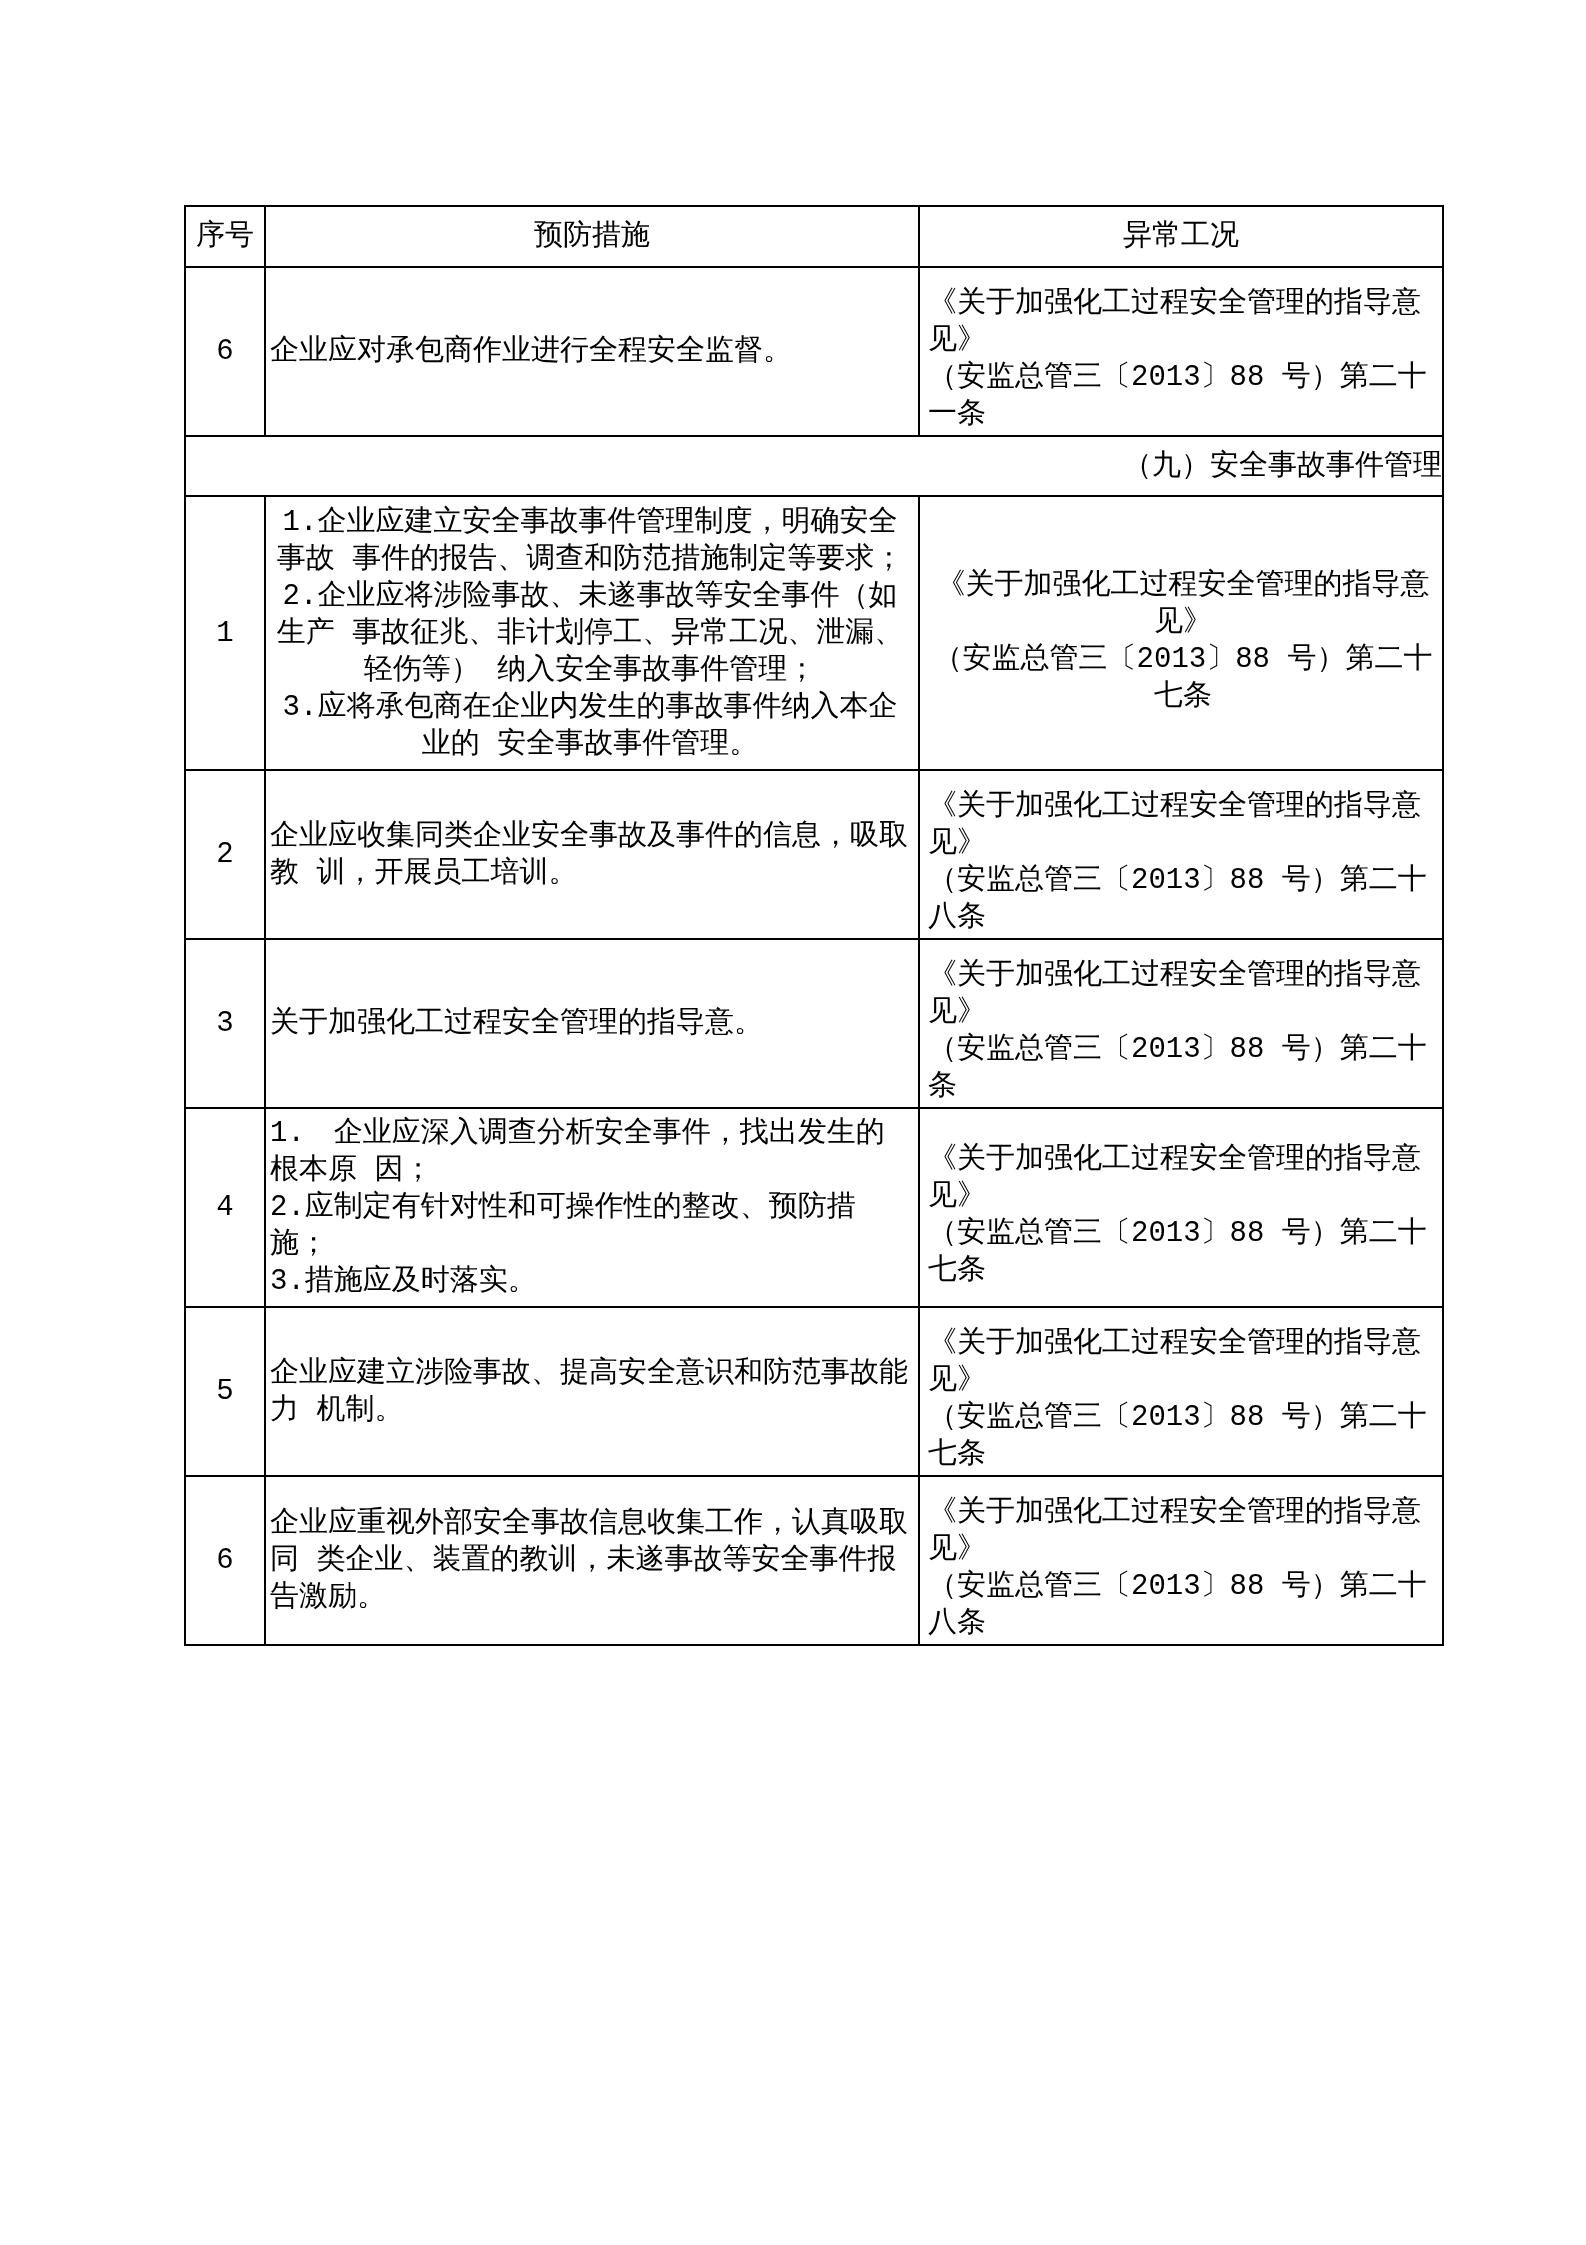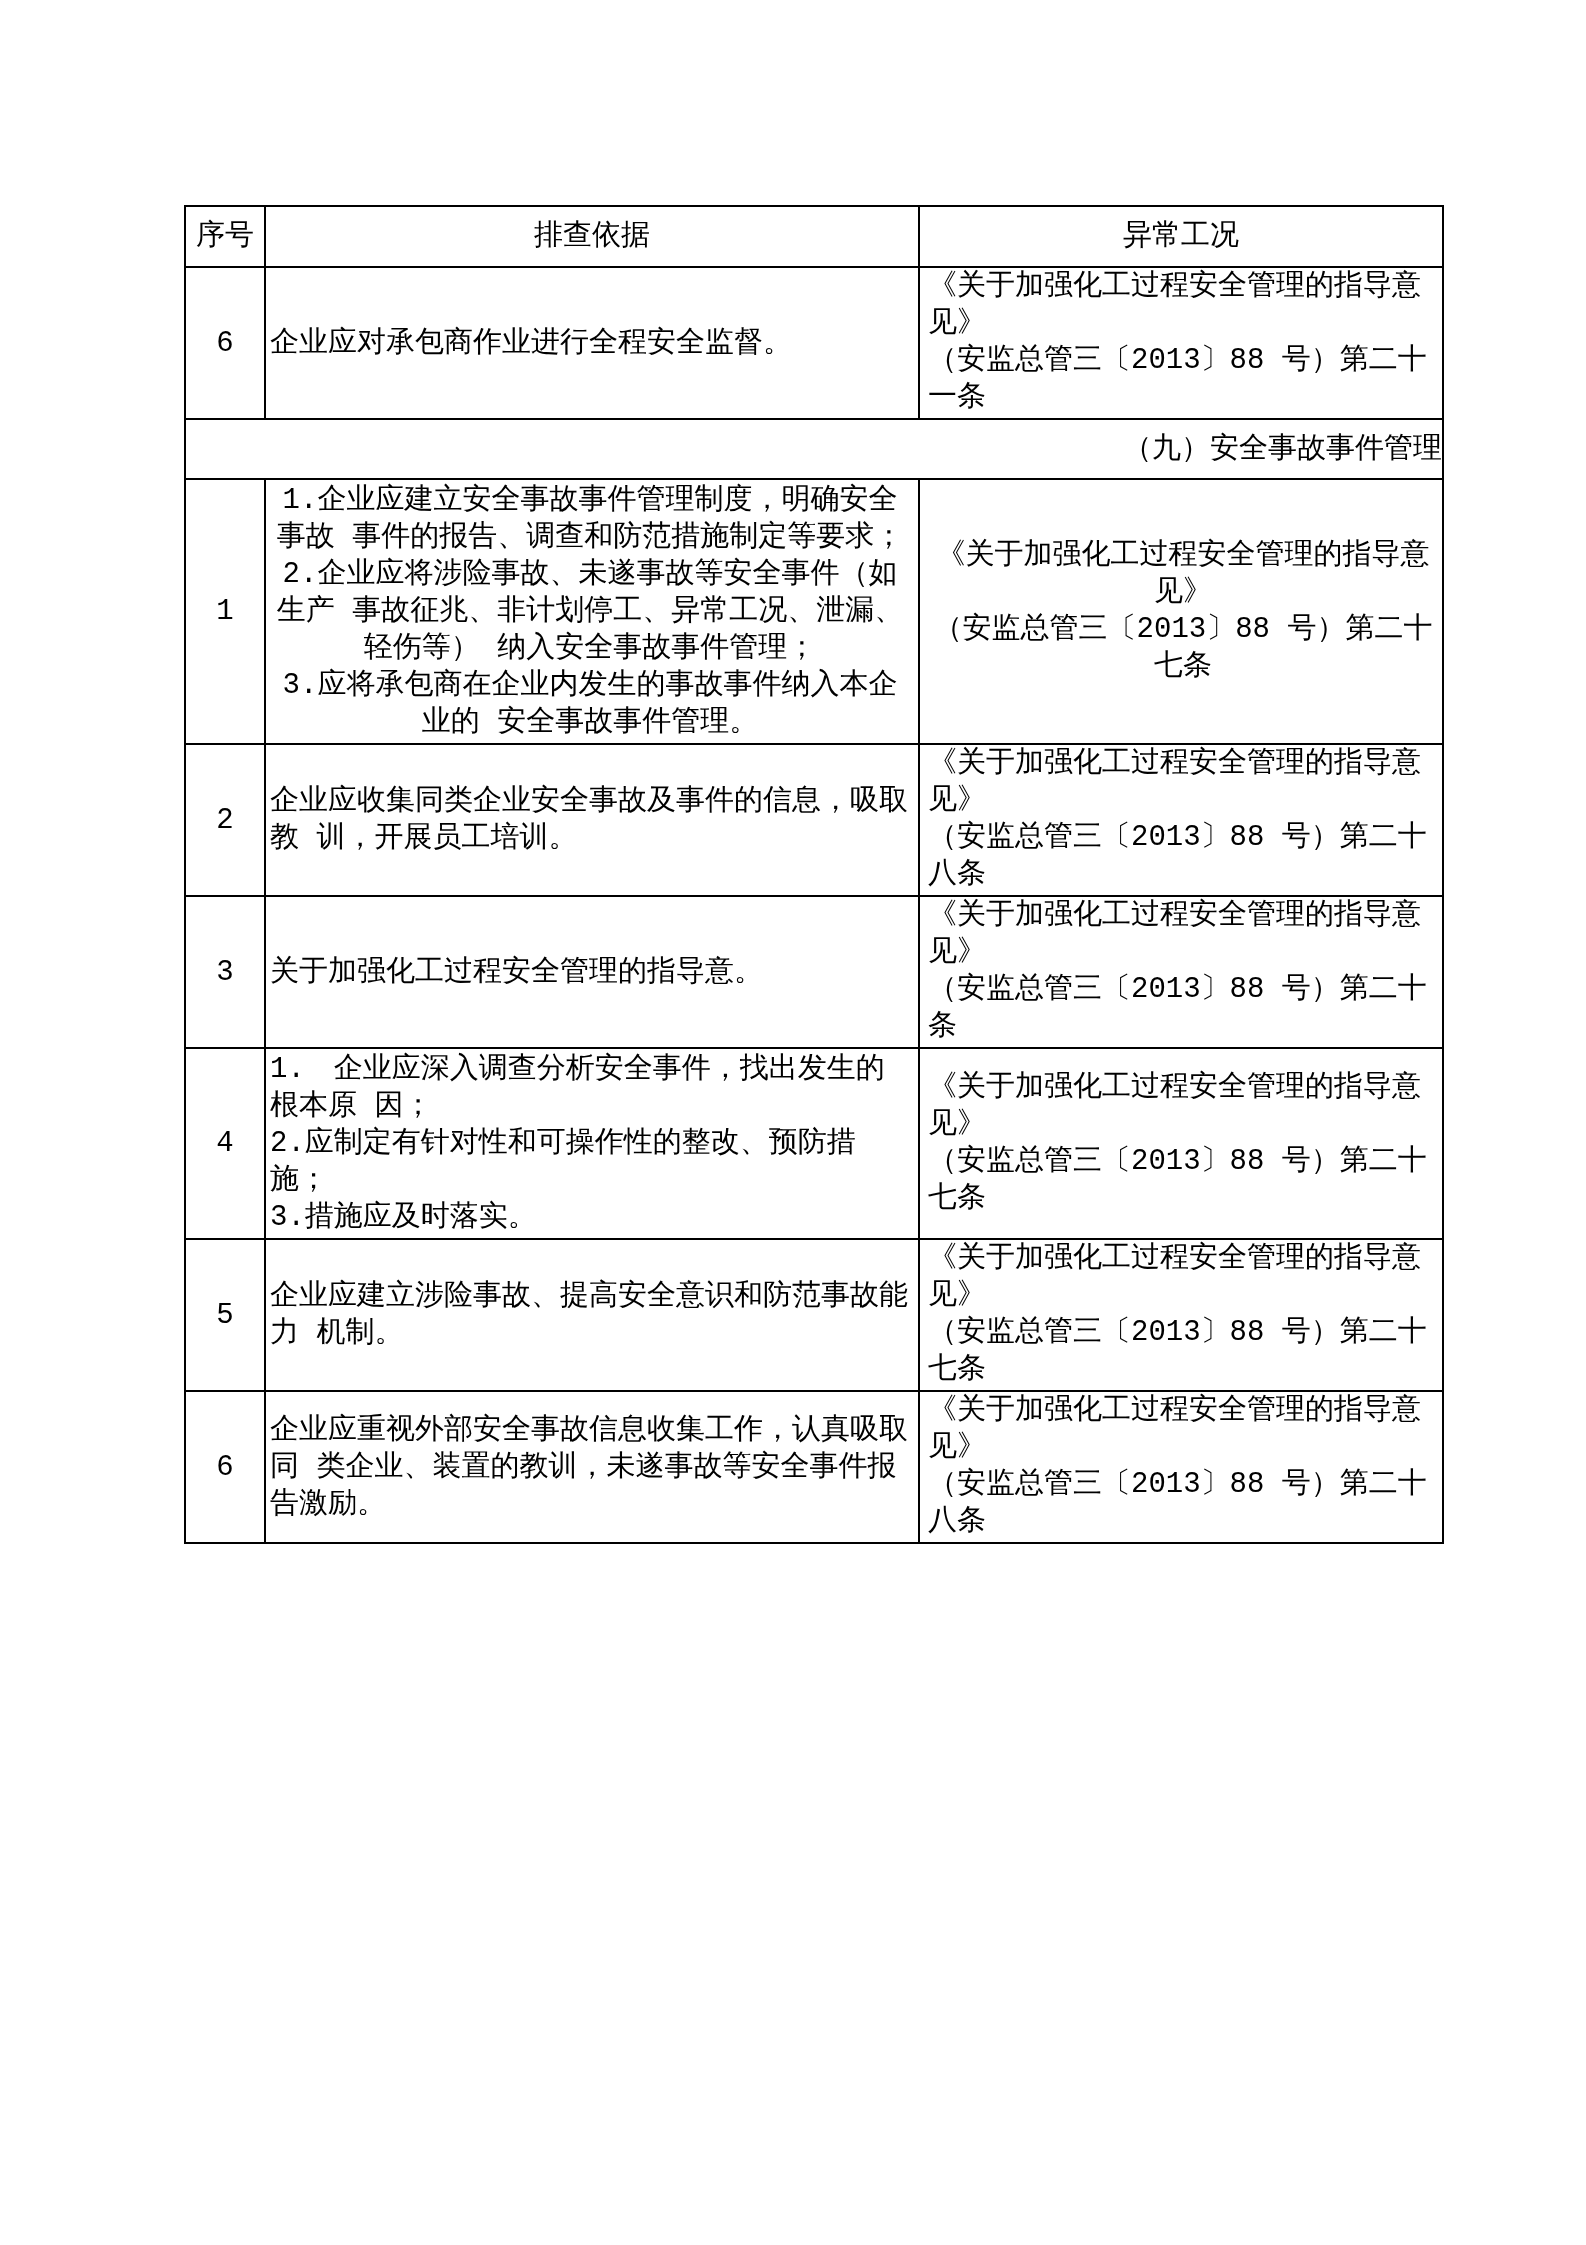--- a/index.html
+++ b/index.html
@@ -45,21 +45,21 @@
     text-align: center;
     padding: 0;
   }
   td.content-cell {
     text-align: left;
     padding: 2px 8px 2px 4px;
     white-space: pre-line;
   }
   td.basis-cell {
     text-align: left;
-    padding: 0 4px 2px 8px;
+    padding: 17px 4px 2px 8px;
     white-space: pre-line;
   }
   td.section-cell {
     text-align: right;
     height: 58px;
     padding: 0;
   }
   tr.r0 td { height: 106px; }
   tr.r1 td { height: 253px; text-align: center; }
   tr.r2 td { height: 106px; }
@@ -74,21 +74,21 @@
 <div class="page">
   <table class="checklist">
     <colgroup>
       <col class="c-num">
       <col class="c-cont">
       <col class="c-basis">
     </colgroup>
     <tbody>
       <tr class="header-row">
         <th class="head-cell">序号</th>
-        <th class="head-cell">排查依据</th>
+        <th class="head-cell">预防措施</th>
         <th class="head-cell">异常工况</th>
       </tr>
 
       <tr class="r0">
         <td class="num-cell">6</td>
         <td class="content-cell">企业应对承包商作业进行全程安全监督。</td>
         <td class="basis-cell">《关于加强化工过程安全管理的指导意 见》
 （安监总管三〔2013〕88 号）第二十 一条</td>
       </tr>
 

